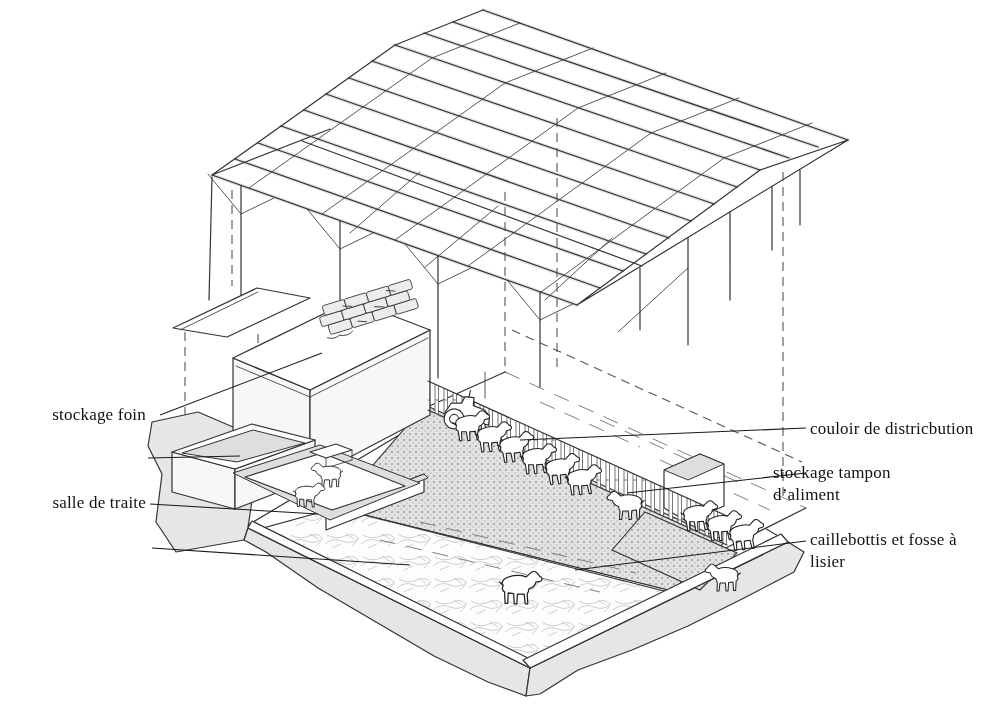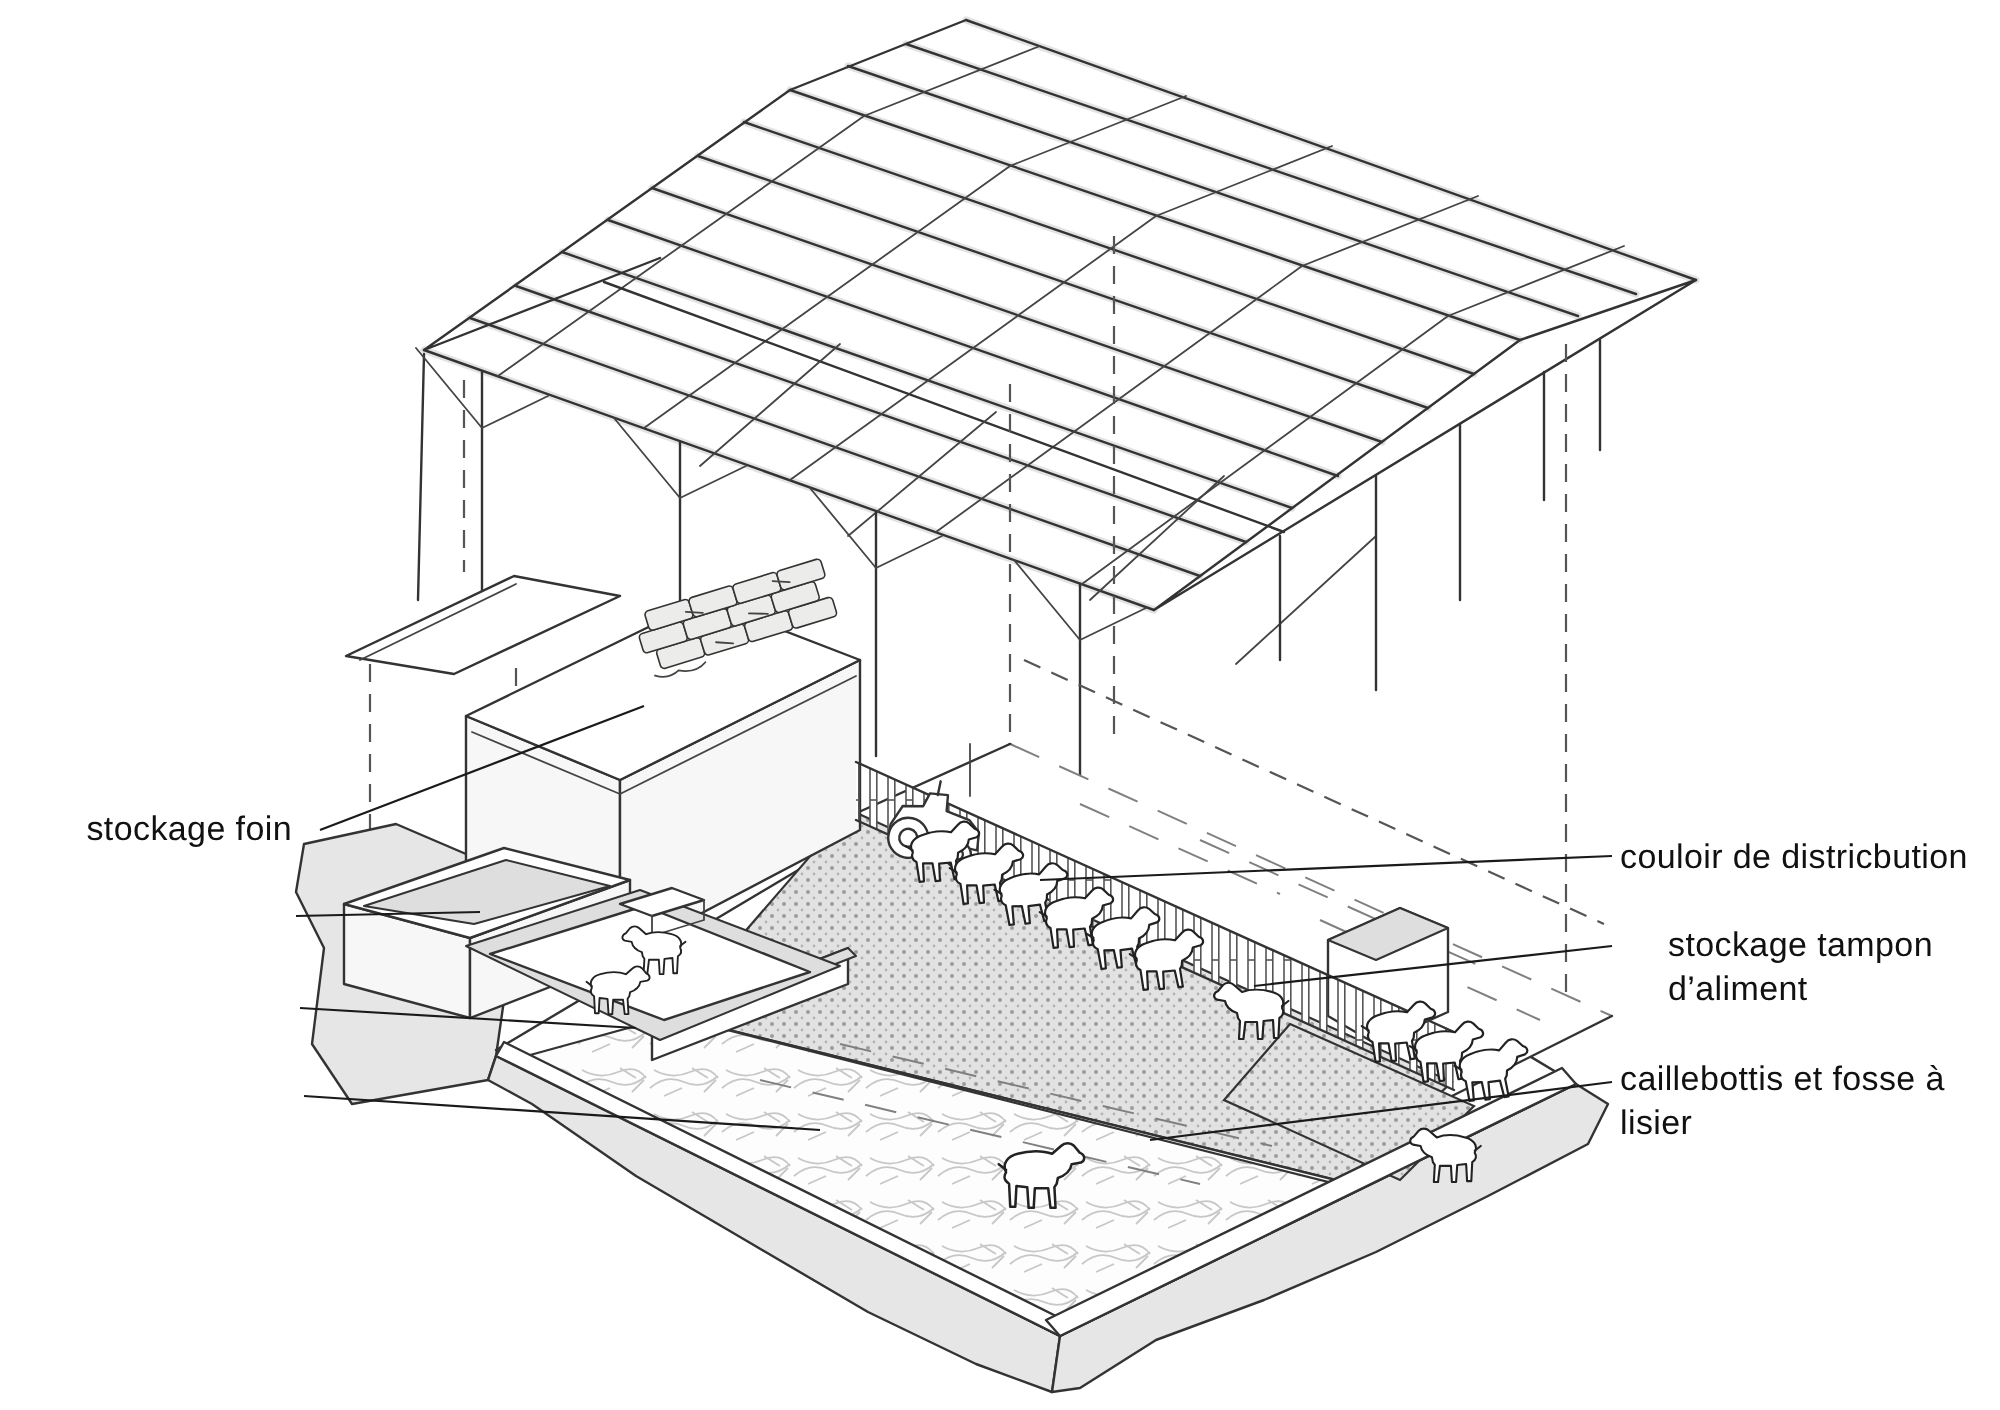--- a/index.html
+++ b/index.html
@@ -1,26 +1,26 @@
 <!DOCTYPE html>
 <html><head>
 <meta charset="utf-8">
 <style>
   html,body{margin:0;padding:0;background:#fff;}
   .stage{position:relative;width:1000px;height:705px;background:#fff;overflow:hidden;
-         font-family:Liberation Sans, sans-serif;}
+         font-family:Liberation Serif, serif;}
   .stage svg{position:absolute;left:0;top:0;}
   .lbl{position:absolute;font-size:17px;line-height:22px;color:#111;letter-spacing:.2px;}
   .lbl-left{text-align:right;}
   #lbl-foin   {left:8px;  top:404px; width:138px;}
   #lbl-tank   {left:8px;  top:447px; width:138px;}
   #lbl-traite {left:8px;  top:492px; width:138px;}
   #lbl-paillee{left:8px;  top:537px; width:138px;}
   #lbl-couloir{left:810px;top:418px; width:192px;}
-  #lbl-tampon {left:834px;top:462px; width:142px;}
+  #lbl-tampon {left:773px;top:462px; width:142px;}
   #lbl-caille {left:810px;top:529px; width:170px;}
   
   .ln{fill:none;stroke:#333;stroke-width:1.2;stroke-linecap:round;stroke-linejoin:round;}
   .lt{fill:none;stroke:#444;stroke-width:.9;stroke-linecap:round;}
   .un{fill:none;stroke:#e3e3e3;stroke-width:3.6;stroke-linecap:round;}
   .fw{fill:#ffffff;stroke:#333;stroke-width:1.2;stroke-linejoin:round;}
   .fw2{fill:#f7f7f7;stroke:#333;stroke-width:1.2;stroke-linejoin:round;}
   .fg{fill:#e6e6e6;stroke:#333;stroke-width:1.2;stroke-linejoin:round;}
   .fgl{fill:#dedede;stroke:#333;stroke-width:1;stroke-linejoin:round;}
   .dsh{fill:none;stroke:#555;stroke-width:1.1;stroke-dasharray:9 6;}
@@ -213,16 +213,17 @@
     <path class="leader" d="M148,458 L240,456"></path>
     <path class="leader" d="M150,504 L318,514"></path>
     <path class="leader" d="M152,548 L410,565"></path>
     <path class="leader" d="M806,428 L520,440"></path>
     <path class="leader" d="M806,473 L627,493"></path>
     <path class="leader" d="M806,541 L575,570"></path>
   </g>
 </svg>
 
   <div class="lbl lbl-left" id="lbl-foin">stockage foin</div>
+  <div class="lbl lbl-left" id="lbl-traite">salle de traite</div>
   <div class="lbl" id="lbl-couloir">couloir de districbution</div>
   <div class="lbl" id="lbl-tampon">stockage tampon d’aliment</div>
   <div class="lbl" id="lbl-caille">caillebottis et fosse à lisier</div>
 </div>
 
 </body></html>

